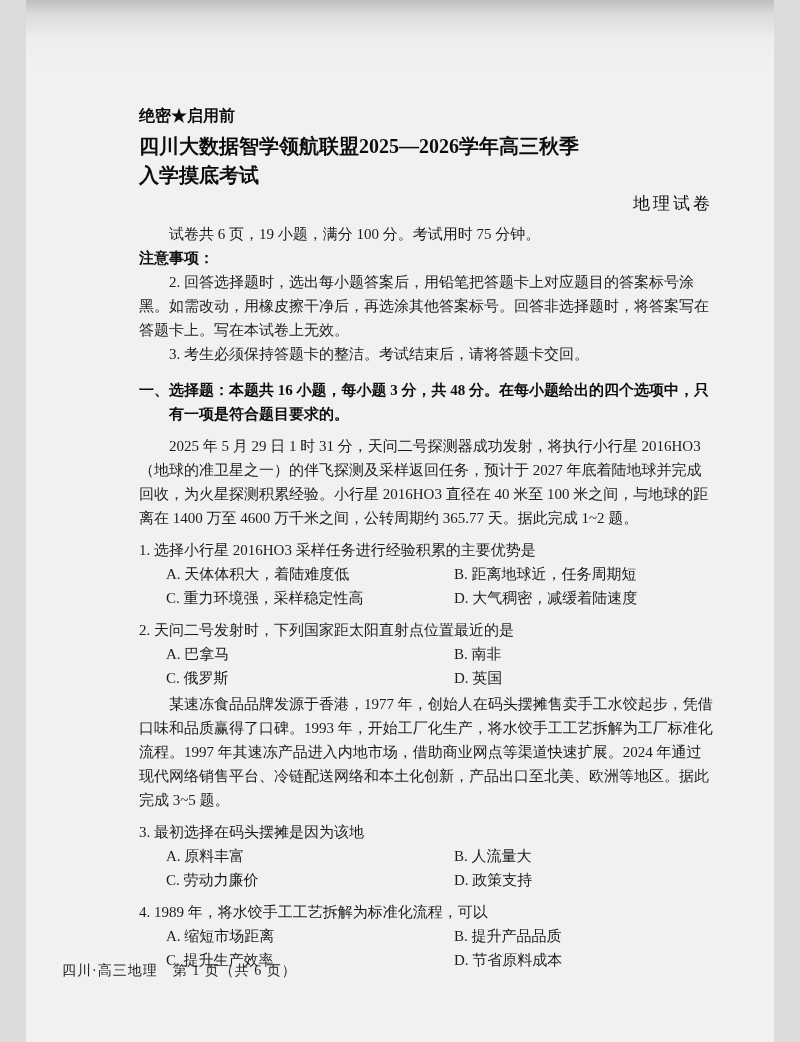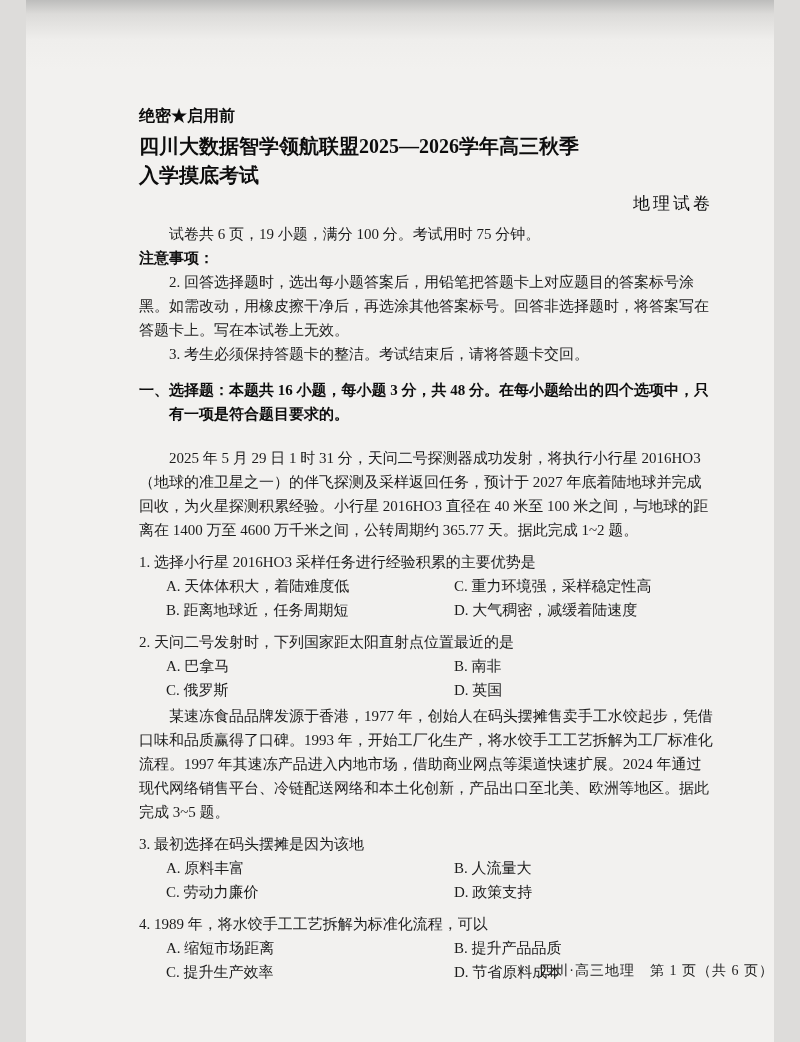--- a/index.html
+++ b/index.html
@@ -36,38 +36,39 @@
     text-align:right;
     font-size:17px;font-weight:normal;
     letter-spacing:3px;
     margin:2px 0 6px 0;
     color:#0d0d0d;
   }
   .indent{text-indent:2em;}
   .hang{padding-left:2em;text-indent:-2em;}
   .section-header{
     font-weight:bold;color:#0d0d0d;
-    margin-top:12px;margin-bottom:20px;
+    margin-top:12px;margin-bottom:8px;
   }
   .passage{margin-top:2px;}
   .question{margin-top:8px;}
   .options{
     padding-left:27px;
     display:grid;
     grid-template-columns:288px 1fr;
   }
   .opt{display:block;line-height:24px;}
   .footer{
     position:absolute;
     left:0;right:0;
     bottom:62px;
-    text-align:right;
+    text-align:left;
     font-size:14px;
     letter-spacing:1px;
     color:#1c1c1c;
+    padding-left:36px;
   }
 </style>
 </head>
 <body>
 
 <div class="scan">
   <div class="content">
 
     <p class="classified">绝密★启用前</p>
 
@@ -85,22 +86,22 @@
     <p class="indent">3. 考生必须保持答题卡的整洁。考试结束后，请将答题卡交回。</p>
 
     <p class="section-header hang">一、选择题：本题共 16 小题，每小题 3 分，共 48 分。在每小题给出的四个选项中，只有一项是符合题目要求的。</p>
 
     <p class="indent passage">2025 年 5 月 29 日 1 时 31 分，天问二号探测器成功发射，将执行小行星 2016HO3（地球的准卫星之一）的伴飞探测及采样返回任务，预计于 2027 年底着陆地球并完成回收，为火星探测积累经验。小行星 2016HO3 直径在 40 米至 100 米之间，与地球的距离在 1400 万至 4600 万千米之间，公转周期约 365.77 天。据此完成 1~2 题。</p>
 
     <div class="question">
       <p>1. 选择小行星 2016HO3 采样任务进行经验积累的主要优势是</p>
       <div class="options">
         <span class="opt">A. 天体体积大，着陆难度低</span>
+        <span class="opt">B. 距离地球近，任务周期短</span>
         <span class="opt">C. 重力环境强，采样稳定性高</span>
-        <span class="opt">B. 距离地球近，任务周期短</span>
         <span class="opt">D. 大气稠密，减缓着陆速度</span>
       </div>
     </div>
 
     <div class="question">
       <p>2. 天问二号发射时，下列国家距太阳直射点位置最近的是</p>
       <div class="options">
         <span class="opt">A. 巴拿马</span>
         <span class="opt">B. 南非</span>
         <span class="opt">C. 俄罗斯</span>

